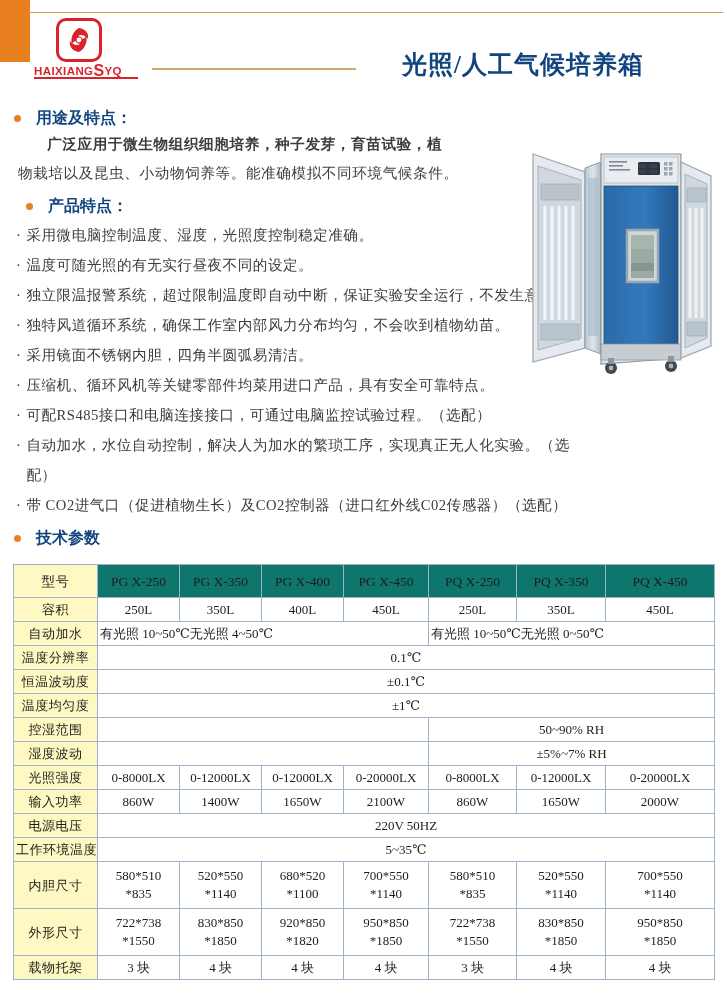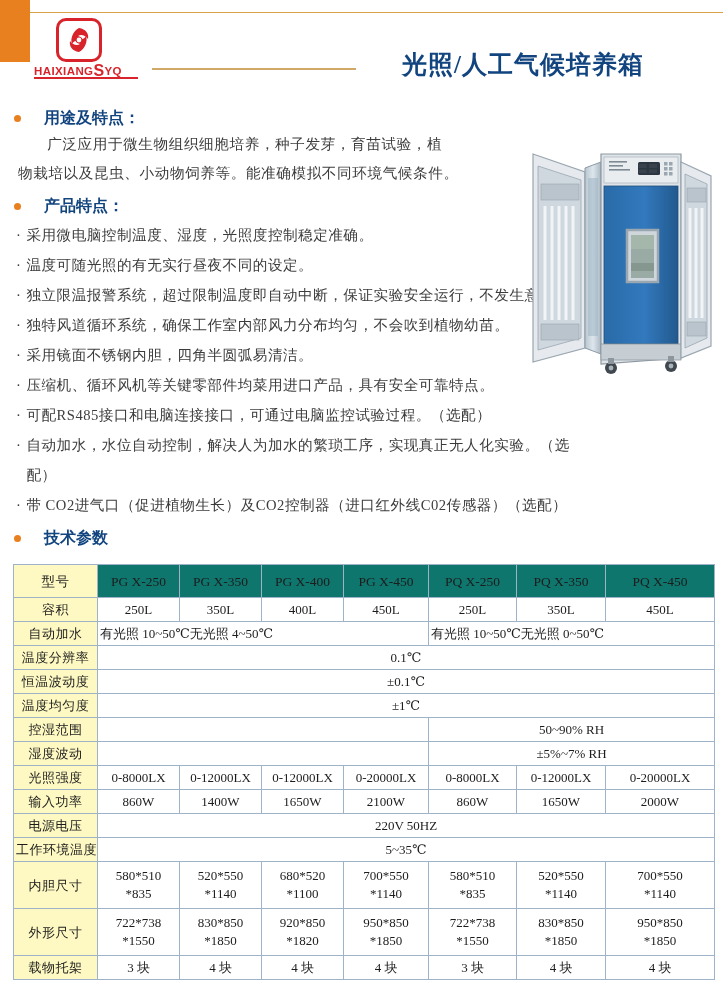--- a/index.html
+++ b/index.html
@@ -56,36 +56,36 @@
     letter-spacing:1px;
     white-space:nowrap;
     font-family:"Liberation Serif","DejaVu Serif",serif;
     margin-left:40px;
   }
 
   
   .sec-head{
     font-family:"Liberation Sans","DejaVu Sans",sans-serif;
     font-weight:bold;font-size:16px;color:#12457f;
-    display:flex;align-items:center;gap:23px;
+    display:flex;align-items:center;gap:15px;
   }
   .sec-head .dot{
     width:7px;height:7px;border-radius:50%;background:#e8801f;flex:0 0 auto;
   }
 
   #usage-head{position:absolute;left:14px;top:108px;}
   #usage-body{
     position:absolute;left:18px;top:130px;width:470px;
     font-size:14.6px;line-height:29px;color:#3c3c3c;
     letter-spacing:.6px;
   }
   #usage-body p{margin:0;}
-  #usage-body .indent{text-indent:2em;}
-
-  #feat-head{position:absolute;left:14px;top:196px;}
+  #usage-body .indent{text-indent:2em;font-weight:bold;}
+
+  #feat-head{position:absolute;left:26px;top:196px;}
   #feat-list{
     position:absolute;left:16px;top:220px;width:580px;
     font-size:14.6px;line-height:30px;color:#3c3c3c;letter-spacing:.5px;
   }
   #feat-list .li{
     display:flex;gap:5px;align-items:flex-start;margin-bottom:0;
   }
   #feat-list .bullet{flex:0 0 auto;color:#3c3c3c;}
   #feat-list .txt{flex:1 1 auto;}
 

